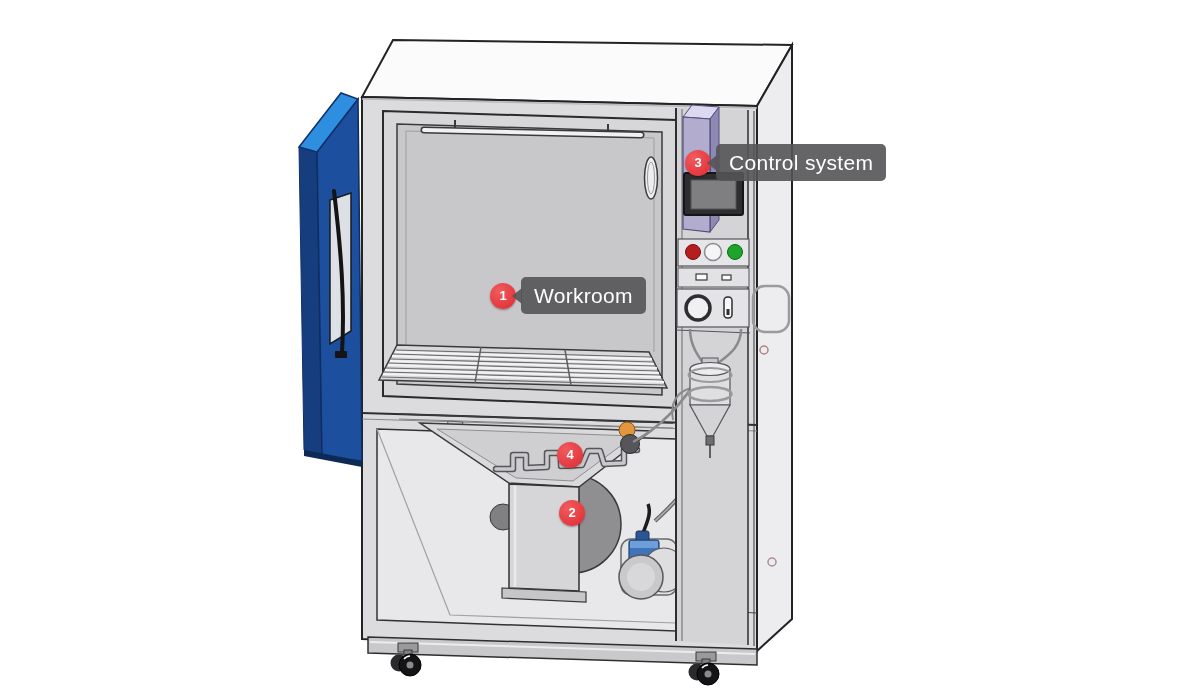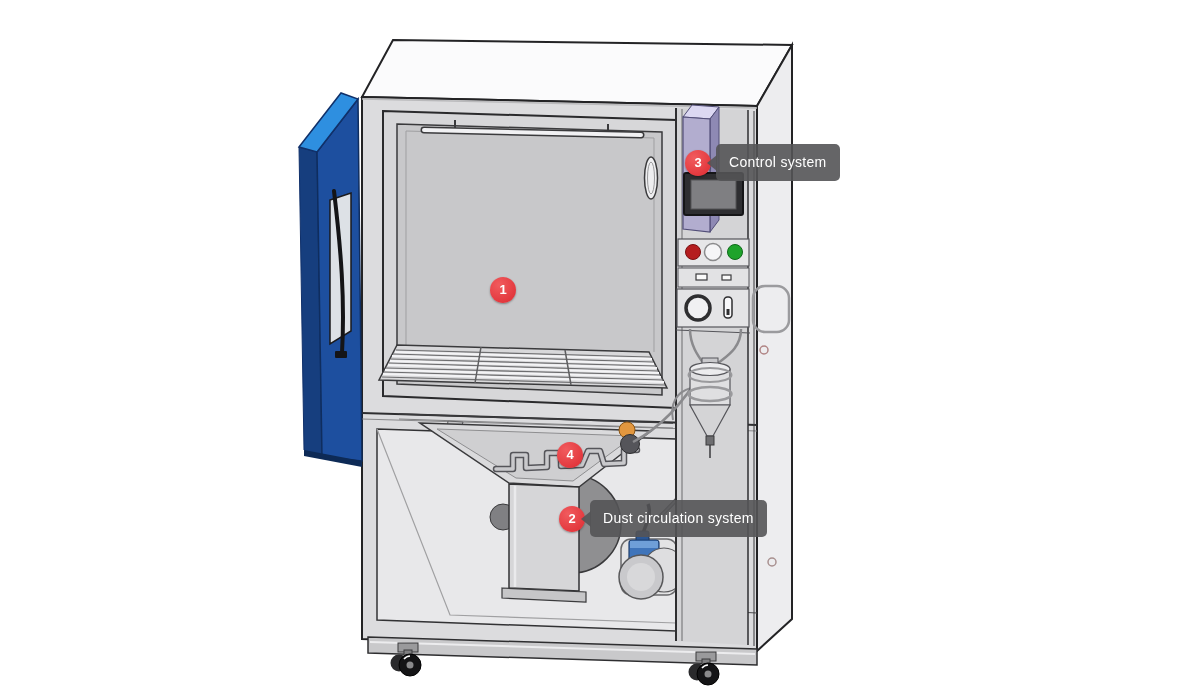--- a/index.html
+++ b/index.html
@@ -10,21 +10,21 @@
   .badge{
     width:26px;height:26px;border-radius:50%;
     background:radial-gradient(circle at 35% 30%, #f15b5e, var(--badge-red,#dd2a31));
     color:#fff;font-weight:bold;font-size:13px;line-height:26px;text-align:center;
     box-shadow:0 1px 2px rgba(0,0,0,.35);flex:0 0 26px;
   }
   .tag{
     position:relative;margin-left:5px;
     background:var(--label-bg,rgba(84,84,86,.9));
     color:var(--label-text,#fff);
-    font-size:14px;line-height:37px;height:37px;padding:0 13px;
+    font-size:21px;line-height:37px;height:37px;padding:0 13px;
     border-radius:5px;white-space:nowrap;letter-spacing:.3px;
   }
   .tag::before{
     content:"";position:absolute;left:-9px;top:50%;transform:translateY(-50%);
     border-top:8px solid transparent;border-bottom:8px solid transparent;
     border-right:10px solid var(--label-bg,rgba(84,84,86,.9));
   }
 </style>
 </head>
 <body>
@@ -203,24 +203,24 @@
     <polygon points="299,147 341,93 358,99 317,152" fill="#2e8fe0" stroke="#10306a" stroke-width="1.5"></polygon>
     <polygon points="304,450 362,461 362,467 304,456" fill="#0d2a56"></polygon>
     <polygon points="330,200 351,193 351,331 330,344" fill="#dde1e6" stroke="#1a1a1c" stroke-width="1.5"></polygon>
     <path d="M334,191 C341,250 345,300 342,353" stroke="#141416" stroke-width="4" fill="none" stroke-linecap="round"></path>
     <rect x="335" y="351" width="12" height="7" rx="1" fill="#141416"></rect>
   </g>
 </svg>
 
   <div class="callout" style="left:490px;top:277px;">
     <span class="badge">1</span>
+    <span class="tag">Workroom</span>
   </div>
   <div class="callout" style="left:559px;top:500px;">
     <span class="badge">2</span>
-    <span class="tag">Dust circulation system</span>
   </div>
   <div class="callout" style="left:685px;top:144px;">
     <span class="badge">3</span>
     <span class="tag">Control system</span>
   </div>
   <div class="callout" style="left:557px;top:442px;">
     <span class="badge">4</span>
   </div>
 
 </div>

